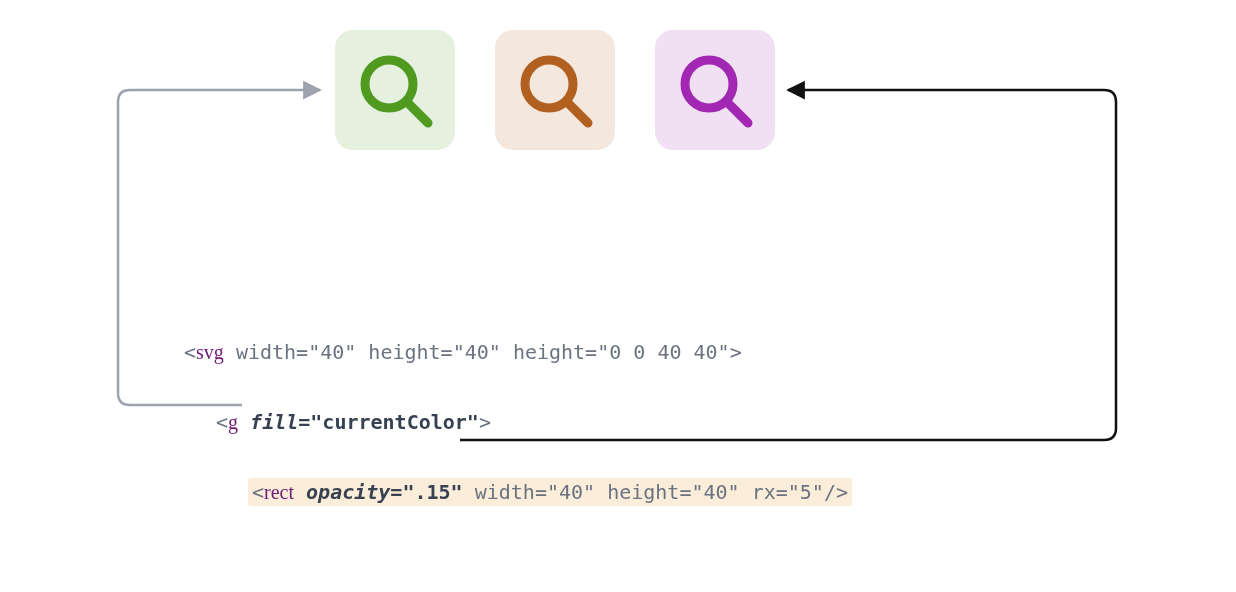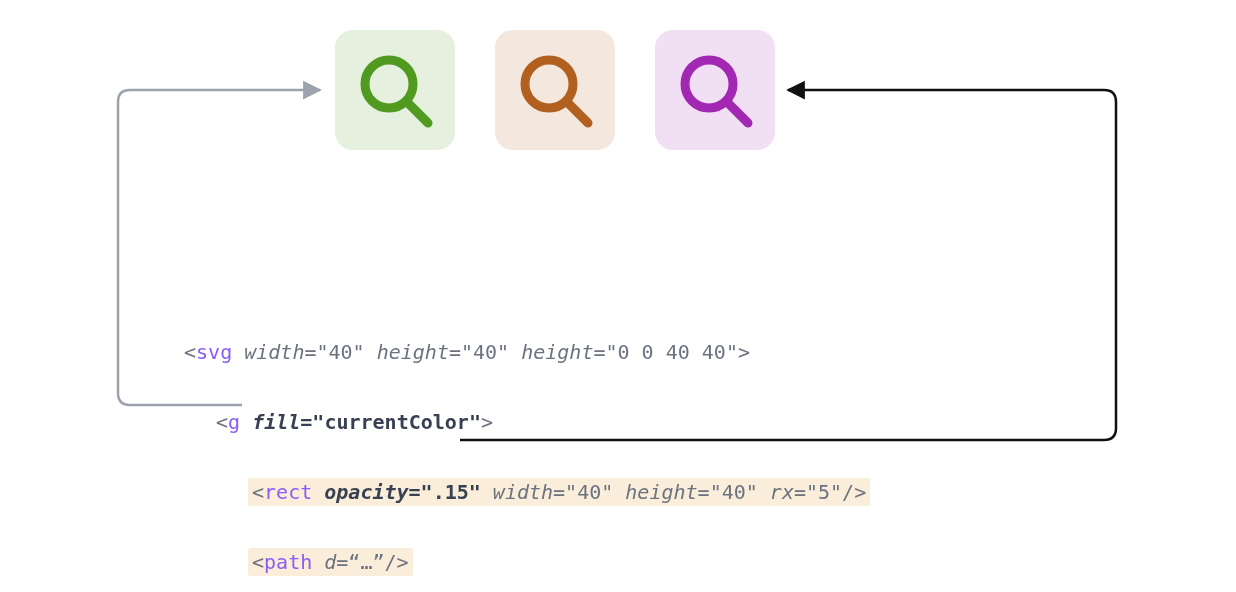--- a/index.html
+++ b/index.html
@@ -34,22 +34,22 @@
       left: 184px;
       line-height: 1.75;
       color: #374151;
       white-space: pre;
     }
     .hl {
       background: #faedd9;
       border-radius: 3px;
       padding: 2px 4px;
     }
-    .tag { color: #8b5cf6; } 
-    .attr { color: #6b7280; font-style: italic; } 
+    .tag { color: #701a75; font-family: Liberation Serif, serif; } 
+    .attr { color: #6b7280; } 
     .attr-b { color: #374151; font-weight: 700; font-style: italic; }
     .val { color: #6b7280; }
     .val-b { color: #374151; font-weight: 700; }
     .punc { color: #6b7280; }
     .arrows {
       position: absolute;
       inset: 0;
       pointer-events: none;
     }
     .indent1 { padding-left: 32px; display:inline-block;}
@@ -108,18 +108,17 @@
 
     <path d="M 242 405 L 130 405 Q 118 405 118 393 L 118 102 Q 118 90 130 90 L 320 90" fill="none" stroke="#9ca3af" stroke-width="2.5" marker-end="url(#arrow-gray)"></path>
 
     <path d="M 460 440 L 1104 440 Q 1116 440 1116 428 L 1116 102 Q 1116 90 1104 90 L 788 90" fill="none" stroke="#111111" stroke-width="2.5" marker-end="url(#arrow-black)"></path>
   </svg>
 
   <div class="code-block">
 <div><span class="punc">&lt;</span><span class="tag">svg</span> <span class="attr">width=</span><span class="val">"40"</span> <span class="attr">height=</span><span class="val">"40"</span> <span class="attr">height=</span><span class="val">"0 0 40 40"</span><span class="punc">&gt;</span></div>
 <div><span class="indent1"></span><span class="punc">&lt;</span><span class="tag">g</span> <span class="attr-b">fill=</span><span class="val-b">"currentColor"</span><span class="punc">&gt;</span></div>
 <div><span class="indent2"></span><span class="hl"><span class="punc">&lt;</span><span class="tag">rect</span> <span class="attr-b">opacity=</span><span class="val-b">".15"</span> <span class="attr">width=</span><span class="val">"40"</span> <span class="attr">height=</span><span class="val">"40"</span> <span class="attr">rx=</span><span class="val">"5"</span><span class="punc">/&gt;</span></span></div>
-<div><span class="indent2"></span><span class="hl"><span class="punc">&lt;</span><span class="tag">path</span> <span class="attr">d=</span><span class="val">“…”</span><span class="punc">/&gt;</span></span></div>
 
 
   </div>
 
 </div>
 
 </body></html>

